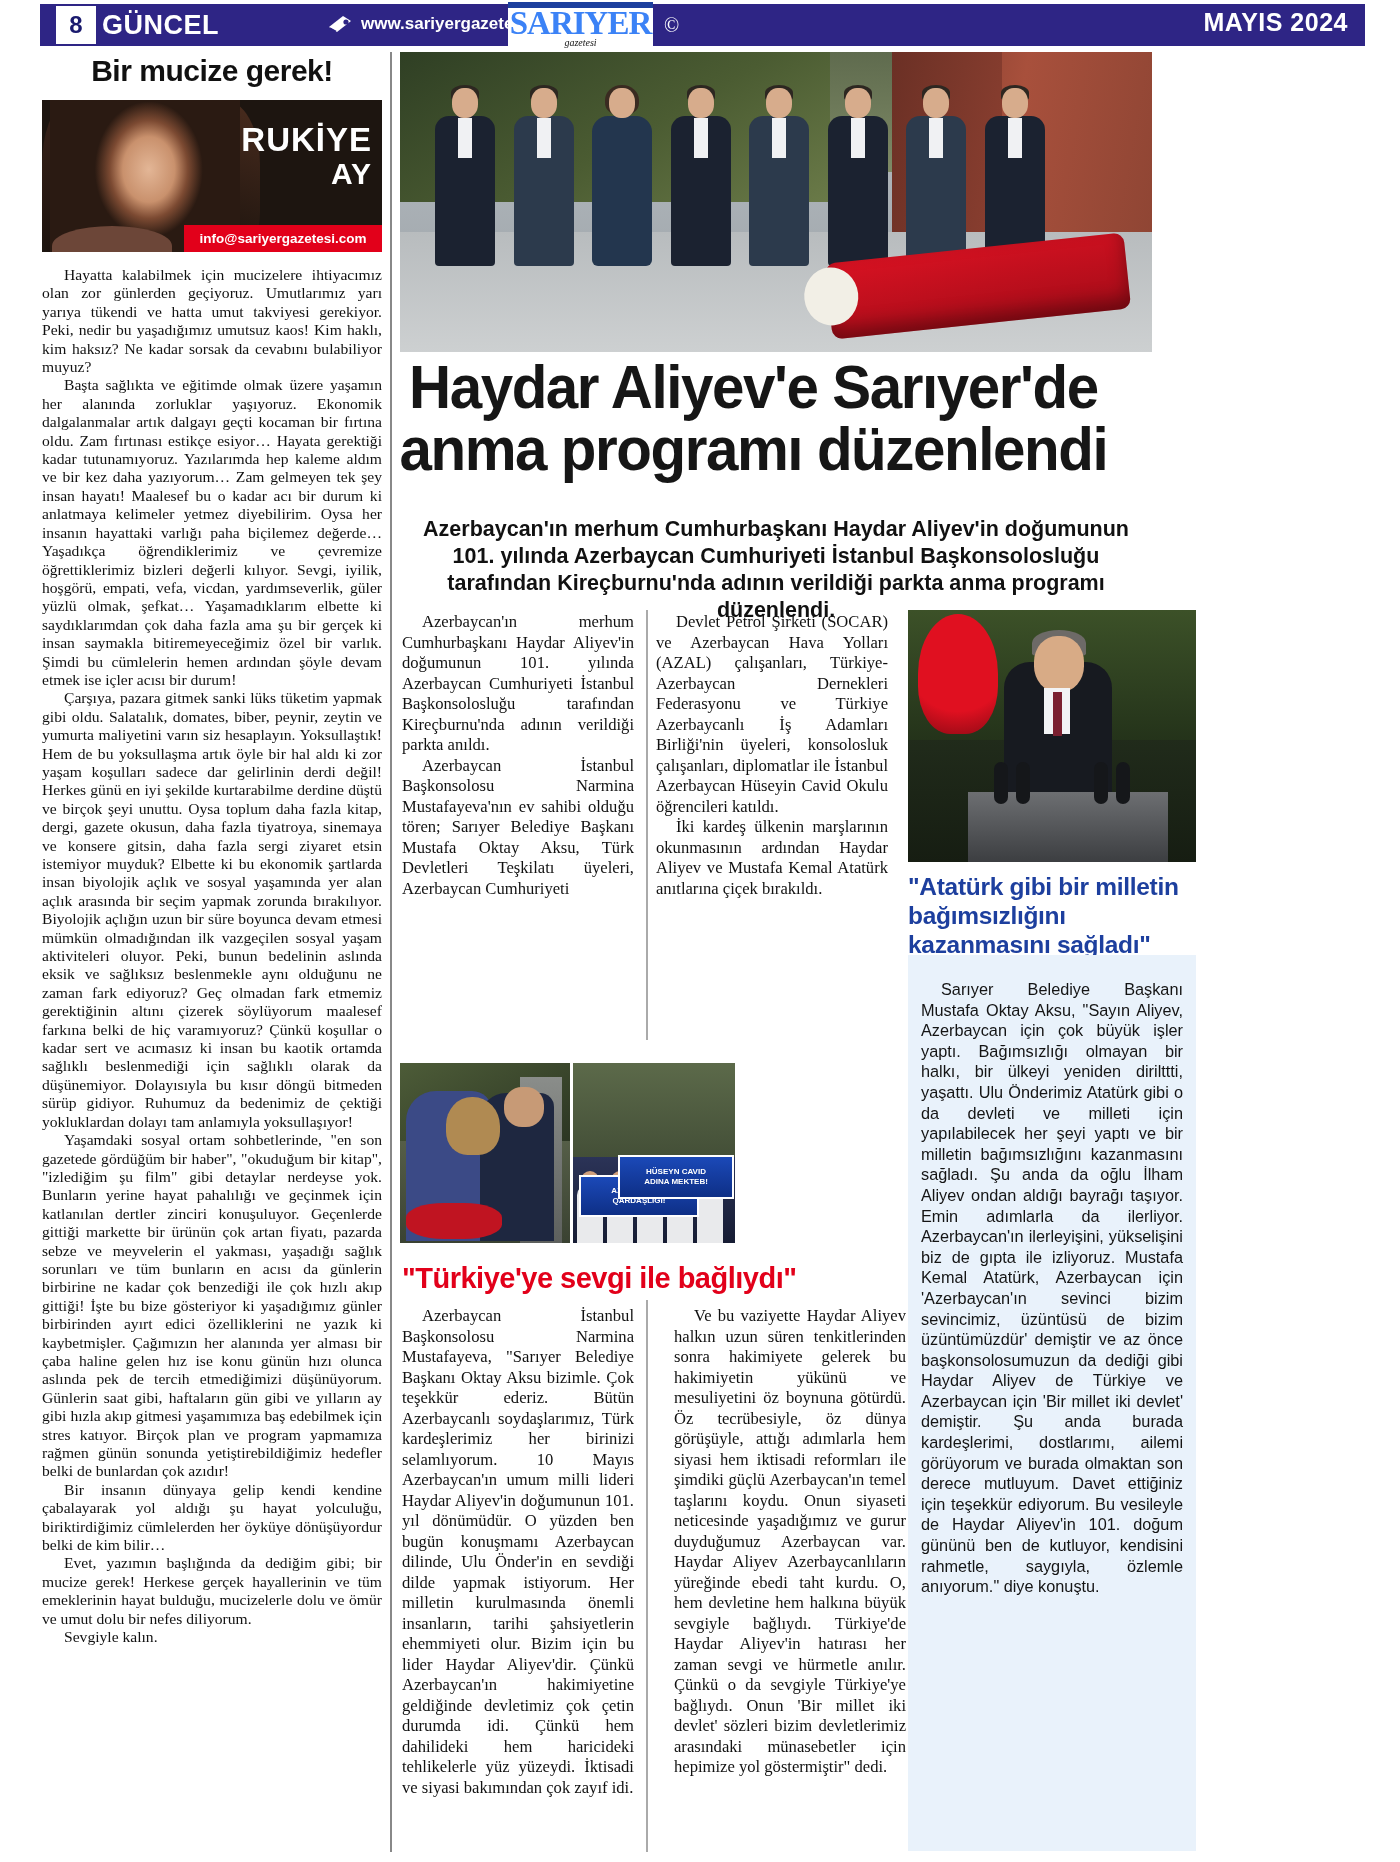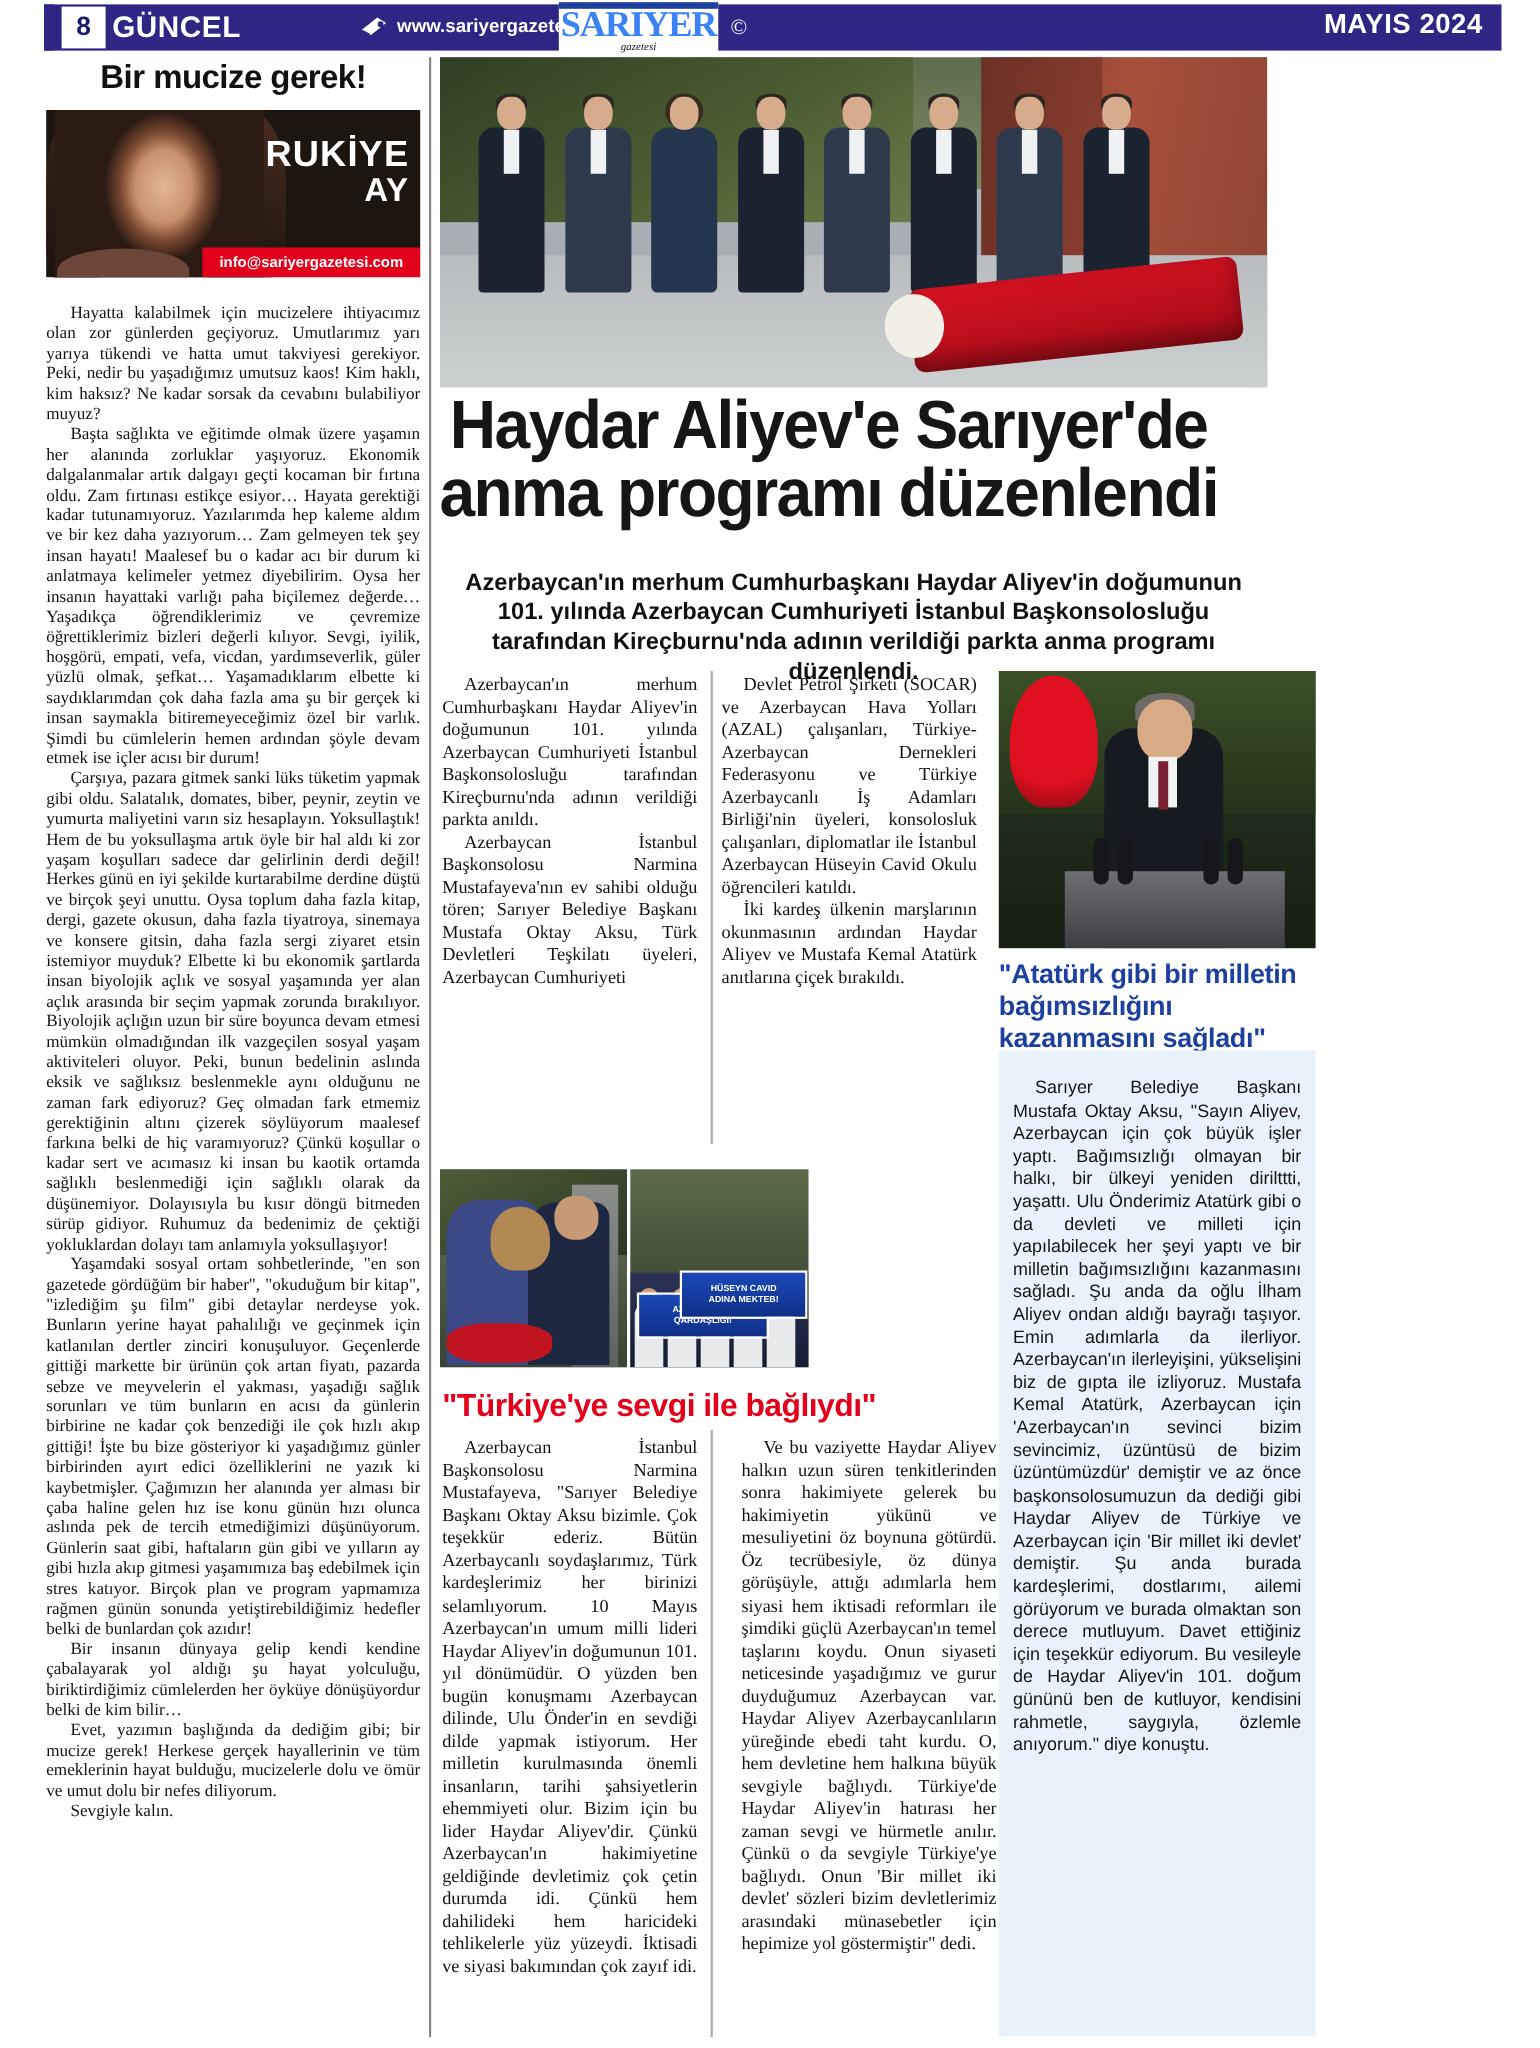--- a/index.html
+++ b/index.html
@@ -94,21 +94,21 @@
     font-family:"Liberation Sans", sans-serif; color:#ffffff;
   }
   .op-name .first { font-size:33px; font-weight:bold; line-height:36px; letter-spacing:1px; }
   .op-name .last  { font-size:30px; font-weight:bold; line-height:32px; letter-spacing:1px; }
   .op-mail {
     position:absolute; left:142px; bottom:0px; width:198px; height:27px;
     background:#e2001a; color:#ffffff; display:flex; align-items:center; justify-content:center;
     font-family:"Liberation Sans", sans-serif; font-size:13.5px; font-weight:600;
   }
   .op-body {
-    margin-top:24px; width:340px;
+    margin-top:14px; width:340px;
     font-family:"Liberation Serif", serif; font-size:15.6px; line-height:18.4px;
     text-align:justify; color:#111; hyphens:auto;
   }
   .op-body p { text-indent:22px; margin:0; }
 
   
   .vrule { position:absolute; width:2px; background:#888; }
 
   
   .lead-photo {

